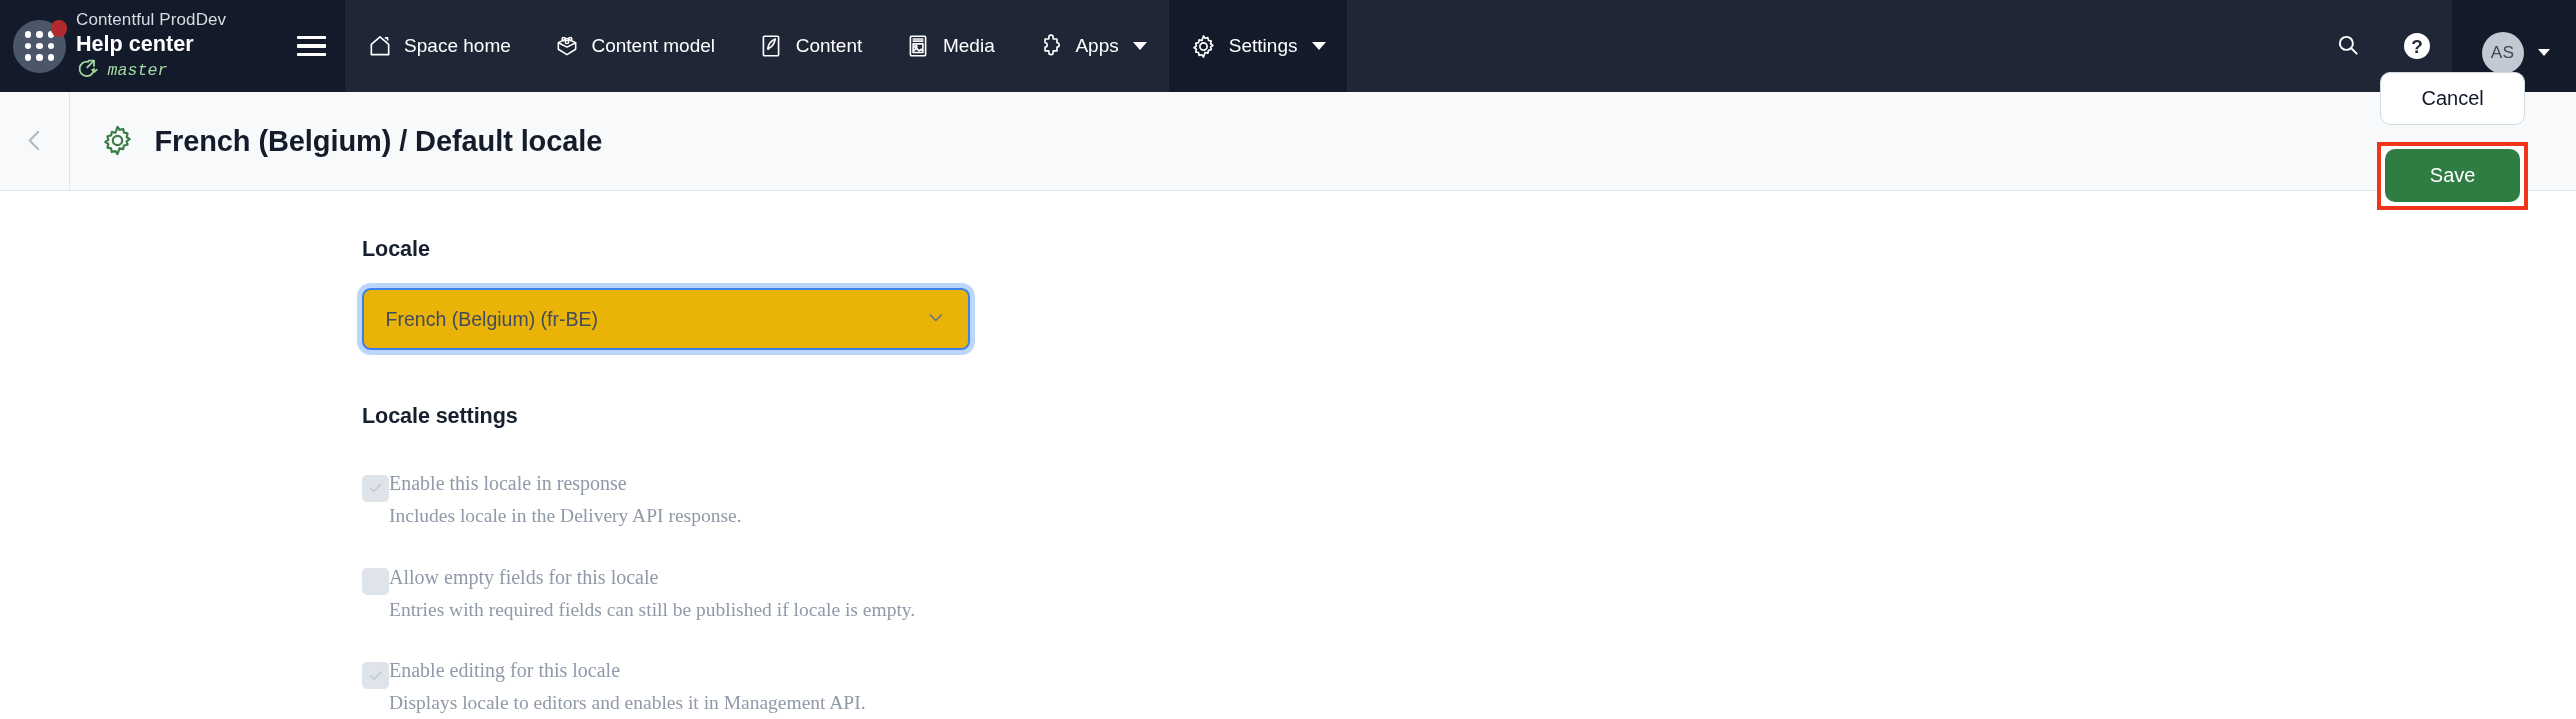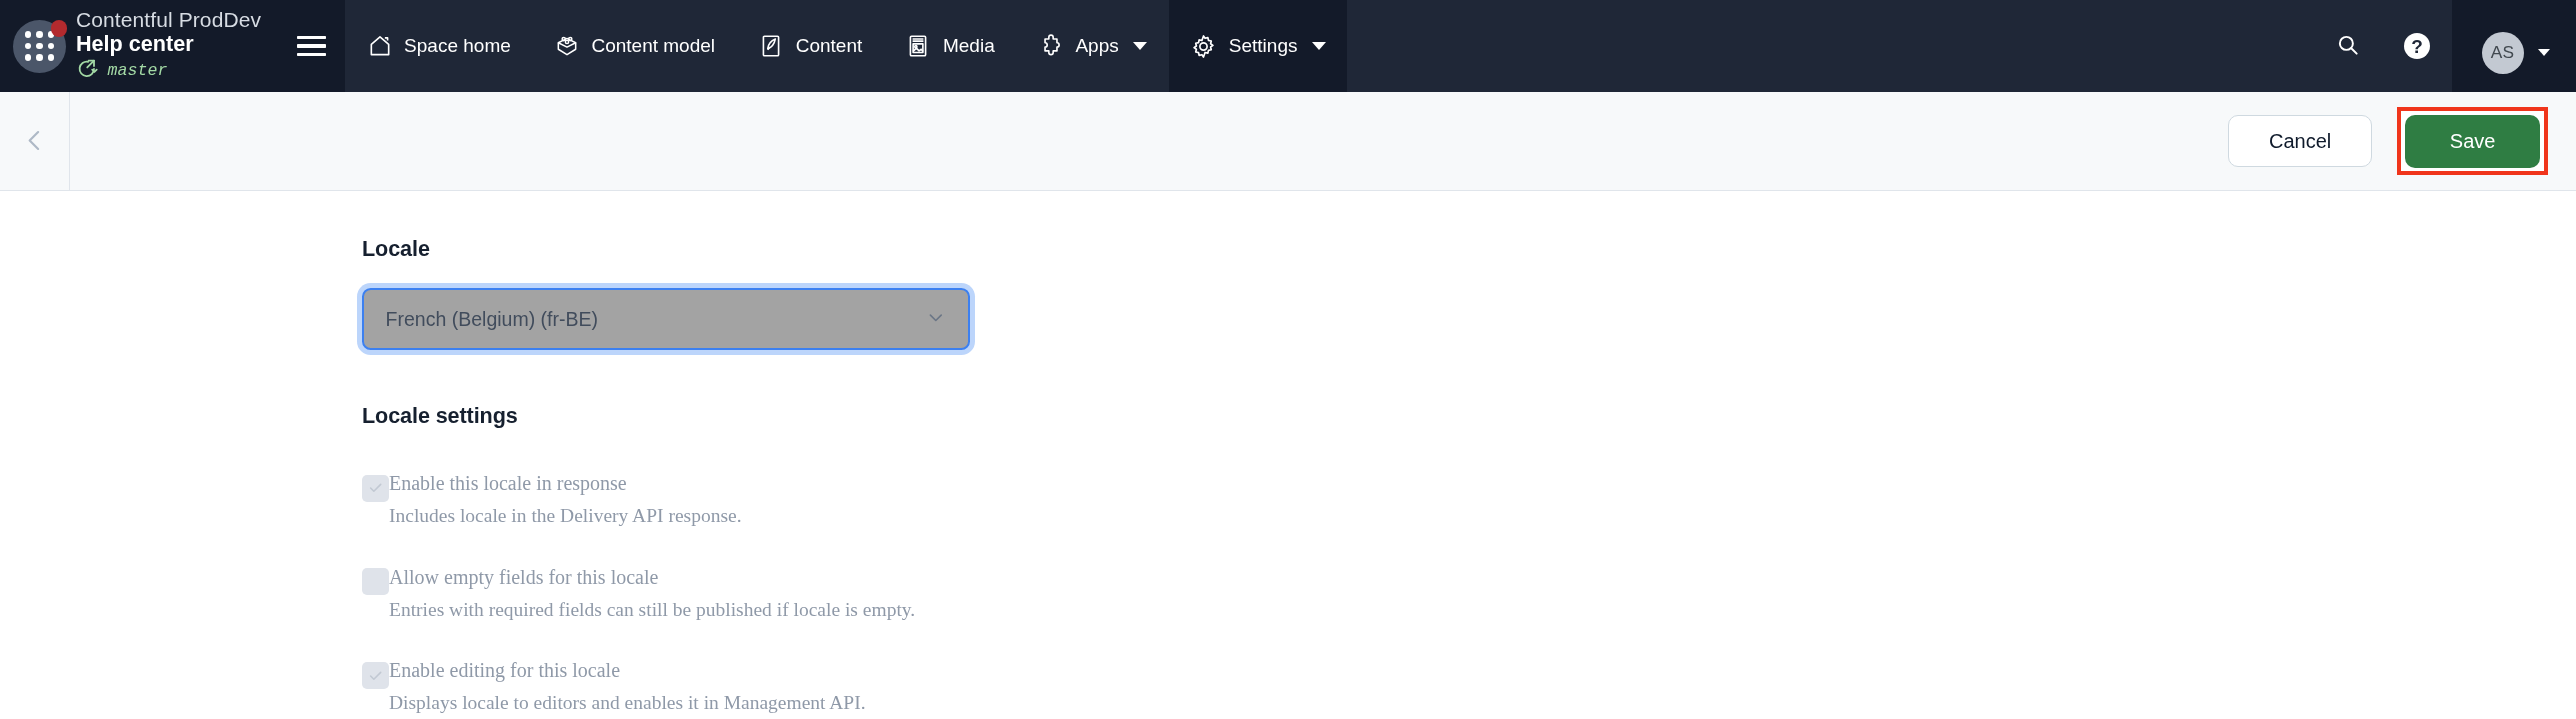--- a/index.html
+++ b/index.html
@@ -59,21 +59,21 @@
     position: absolute;
     top: 0.7px;
     right: -1.4px;
     width: 16.6px;
     height: 16.6px;
     border-radius: 50%;
     background: #b32a2e;
   }
 
   .space-meta { display: flex; flex-direction: column; justify-content: center; flex: 1 1 auto; }
-  .org-name { color: #d7dce3; font-size: 21px; line-height: 19px; letter-spacing: 0.1px; }
+  .org-name { color: #d7dce3; font-size: 17px; line-height: 19px; letter-spacing: 0.1px; }
   .space-name { color: #ffffff; font-size: 21.6px; font-weight: 700; line-height: 27px; margin-top: 0.7px; }
   .branch-row { display: flex; align-items: center; gap: 10px; margin-top: 1.4px; }
   .branch-name {
     color: #a3d9a5;
     font-family: "Liberation Mono", monospace;
     font-style: italic;
     font-size: 16.6px;
     line-height: 19px;
   }
 
@@ -160,22 +160,23 @@
     display: flex; align-items: center; justify-content: center;
     cursor: pointer;
   }
   .vdiv { width: 1.4px; height: 99px; background: #e0e5eb; }
   .ph-title-wrap { display: flex; align-items: center; gap: 19px; padding-left: 30px; }
   .ph-title {
     font-size: 29px; font-weight: 700; color: #141c2b; letter-spacing: -0.1px;
   }
   .ph-actions {
     margin-left: auto;
-    display: flex; align-items: center; gap: 25px;
-    padding-right: 28px;
+    display: flex; align-items: center; gap: 17px;
+    padding-right: 48px;
+    flex-direction: column;
   }
   .btn-cancel {
     background: #ffffff;
     border: 1.4px solid #cfd9e0;
     border-radius: 10px;
     color: #0f1a2b;
     font-size: 20px;
     padding: 13.7px 40px;
     cursor: pointer;
     font-family: "Liberation Sans", sans-serif;
@@ -203,21 +204,21 @@
   .sec-title {
     font-size: 21.6px; font-weight: 700; color: #16202f;
     letter-spacing: -0.1px;
   }
   .select-wrap {
     margin-top: 26px;
     width: 608px;
     border: 2.2px solid #3c80f0;
     border-radius: 8.6px;
     box-shadow: 0 0 0 5px rgba(106,162,246,.45);
-    background: #a3a3a3;
+    background: #eab308;
     height: 62px;
     display: flex; align-items: center;
     padding: 0 21.6px;
     cursor: pointer;
   }
   .select-value { font-size: 19.5px; color: #414c5c; flex: 1 1 auto; }
 
   .sec-title.settings { margin-top: 53px; }
 
   .cb-row { display: flex; align-items: flex-start; margin-top: 36px; font-family: Liberation Serif, serif; }
@@ -370,20 +371,29 @@
 
 <div class="pageheader">
   <div class="back-btn">
     <span>
       <svg width="29" height="29" viewBox="0 0 24 24" fill="none" stroke="#aeb9c6" stroke-width="1.8" stroke-linecap="round" stroke-linejoin="round">
         <path d="M15 5l-7 7 7 7"></path>
       </svg>
     </span>
   </div>
   <div class="vdiv"></div>
+  <div class="ph-title-wrap">
+    <span>
+      <svg width="35" height="35" viewBox="0 0 24 24" fill="none" stroke="#3a7d44" stroke-width="1.5" stroke-linejoin="round">
+        <circle cx="12" cy="12" r="3.2"></circle>
+        <path d="M12 2.6l1.4 2.1 2.5-.6.5 2.5 2.5.5-.6 2.5 2.1 1.4-2.1 1.4.6 2.5-2.5.5-.5 2.5-2.5-.6L12 21.4l-1.4-2.1-2.5.6-.5-2.5-2.5-.5.6-2.5L3.6 13l2.1-1.4-.6-2.5 2.5-.5.5-2.5 2.5.6z"></path>
+      </svg>
+    </span>
+    <span class="ph-title">French (Belgium) / Default locale</span>
+  </div>
   <div class="ph-actions">
     <button class="btn-cancel">Cancel</button>
     <span class="save-wrap">
       <button class="btn-save">Save</button>
     </span>
   </div>
 </div>
 
 <div class="content">
 

